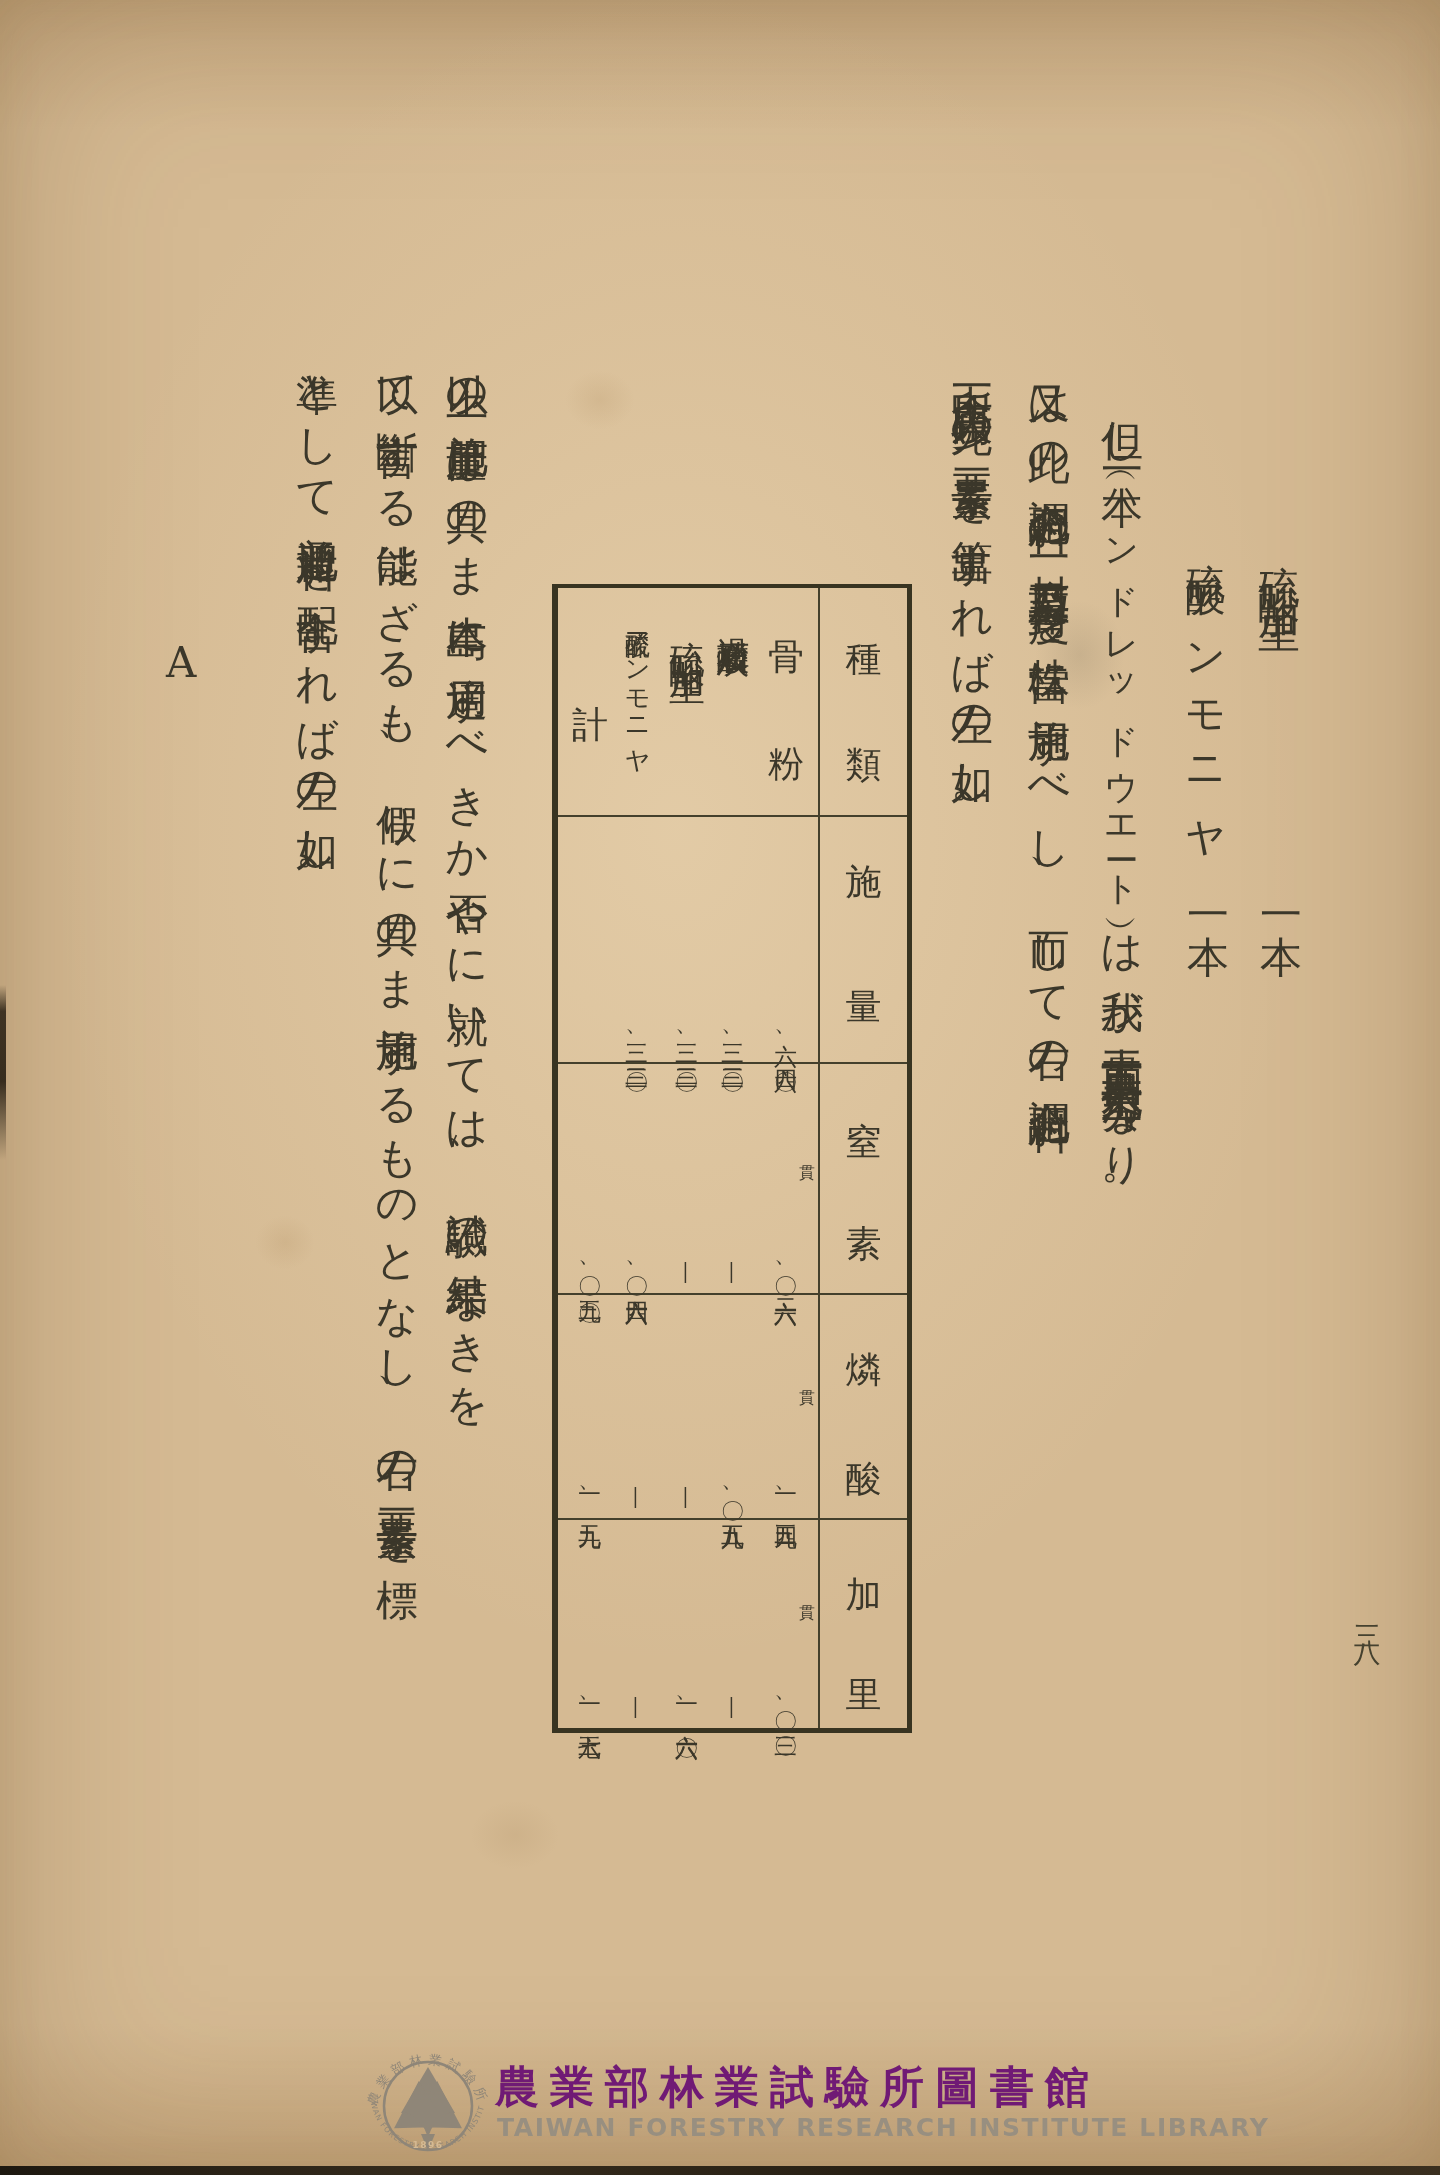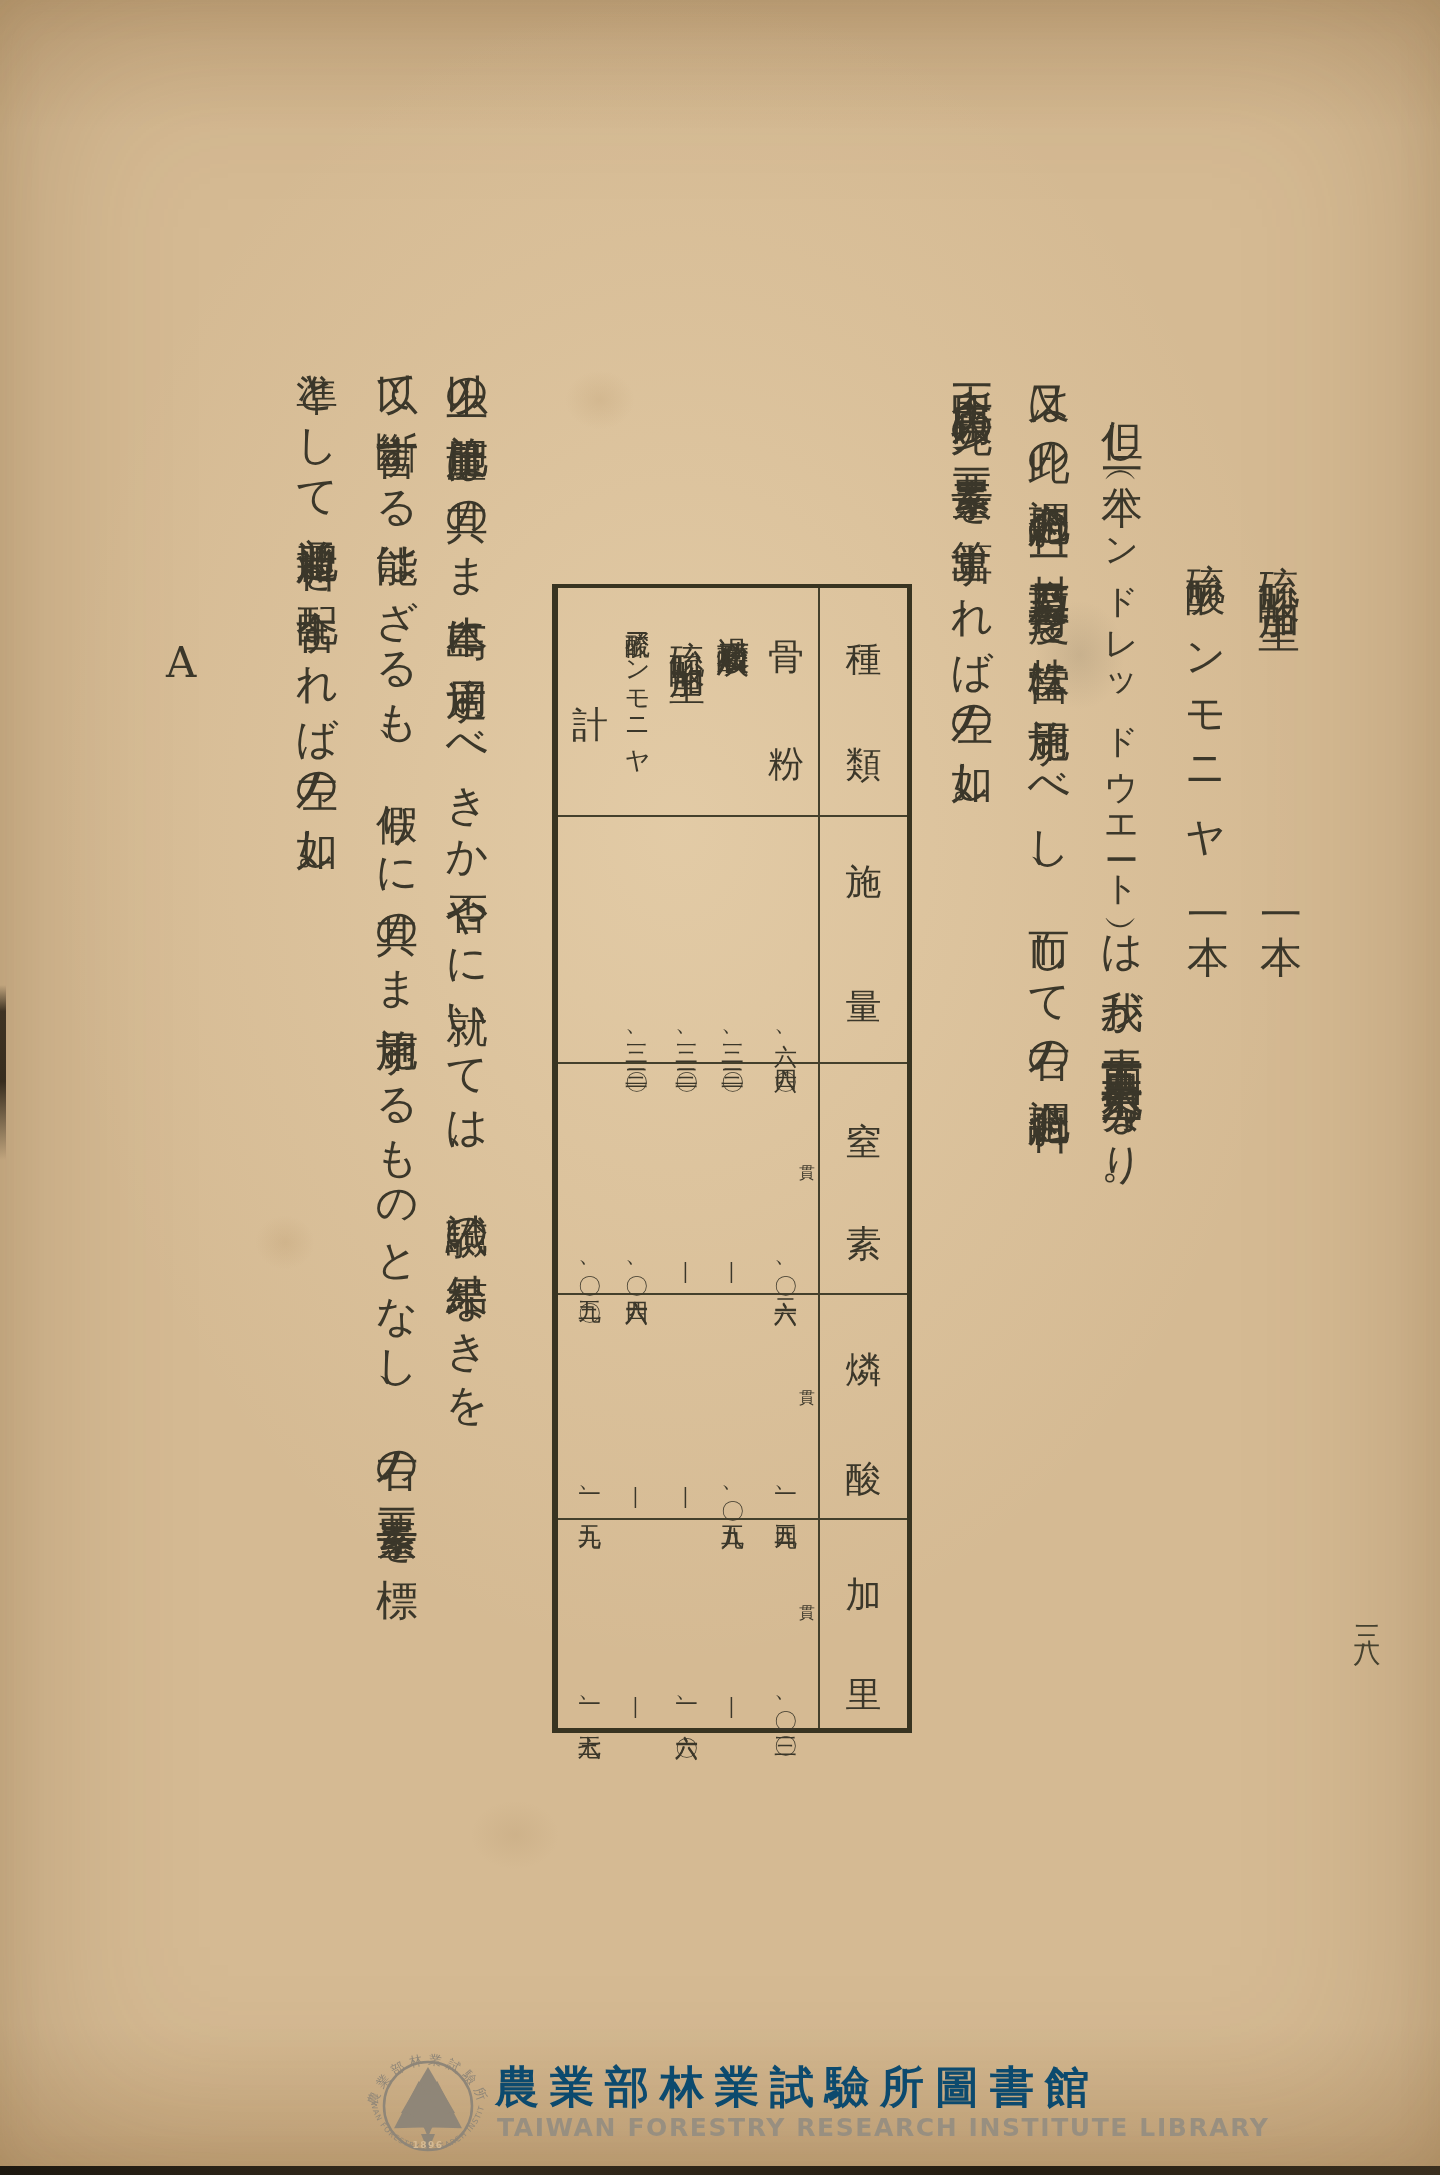--- a/index.html
+++ b/index.html
@@ -75,21 +75,21 @@
   .hc-b1{top:0;height:227px;} .hc-b2{top:229px;height:245px;}
   .hc-b3{top:476px;height:229px;} .hc-b4{top:707px;height:223px;} .hc-b5{top:932px;height:208px;}
   .hl-1{top:28px;letter-spacing:102px;}
   .hl-2{top:17px;letter-spacing:128px;}
   .hl-3{top:28px;letter-spacing:104px;}
   .hl-4{top:27px;letter-spacing:110px;}
   .hl-5{top:27px;letter-spacing:104px;}
 
   
   .footer-zh{position:absolute;left:495px;top:2058px;font-family:"DejaVu Sans","Liberation Sans",sans-serif;
-    font-size:44px;font-weight:600;letter-spacing:11px;color:#0c4a6e;}
+    font-size:44px;font-weight:600;letter-spacing:11px;color:#701a75;}
   .footer-en{position:absolute;left:497px;top:2113px;font-family:"DejaVu Sans","Liberation Sans",sans-serif;
     font-size:25px;font-weight:bold;letter-spacing:1.6px;color:#988f80;}
   #logo{position:absolute;left:368px;top:2045px;width:120px;height:120px;overflow:visible;}
 </style>
 </head>
 <body>
 
 <div class="vignette"></div>
 <div class="stain" id="stain1"></div>
 <div class="stain" id="stain2"></div>

